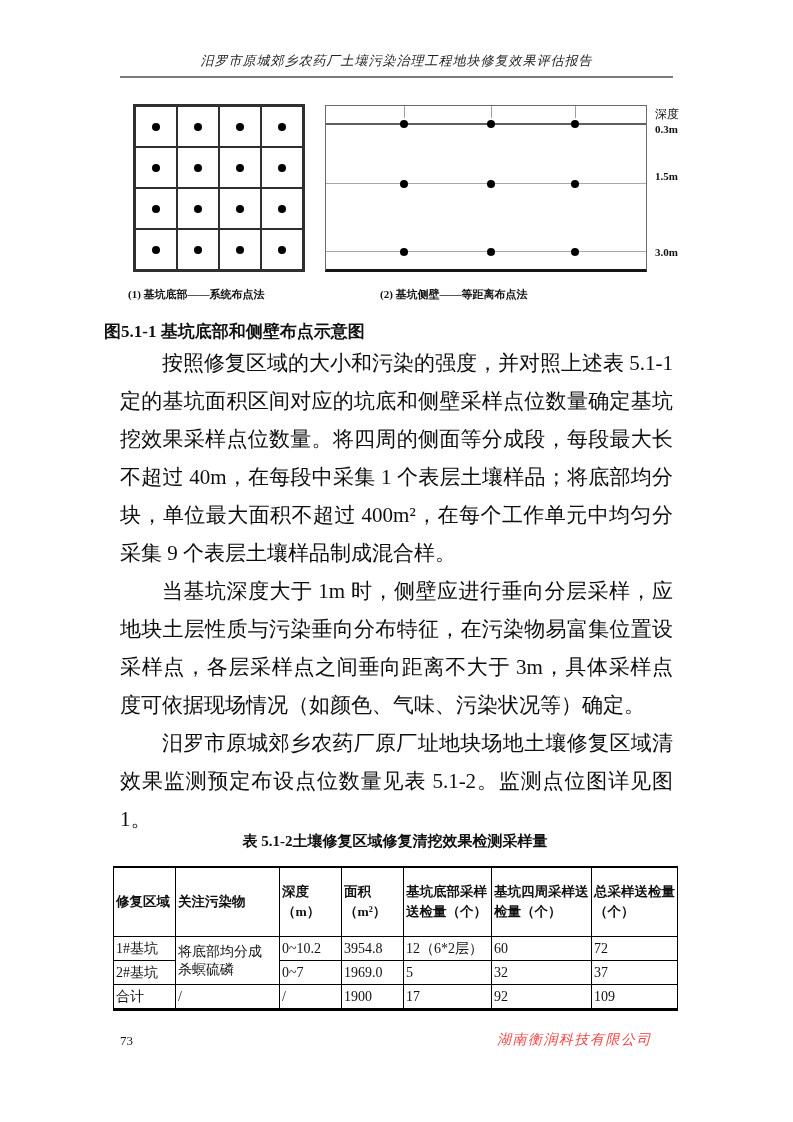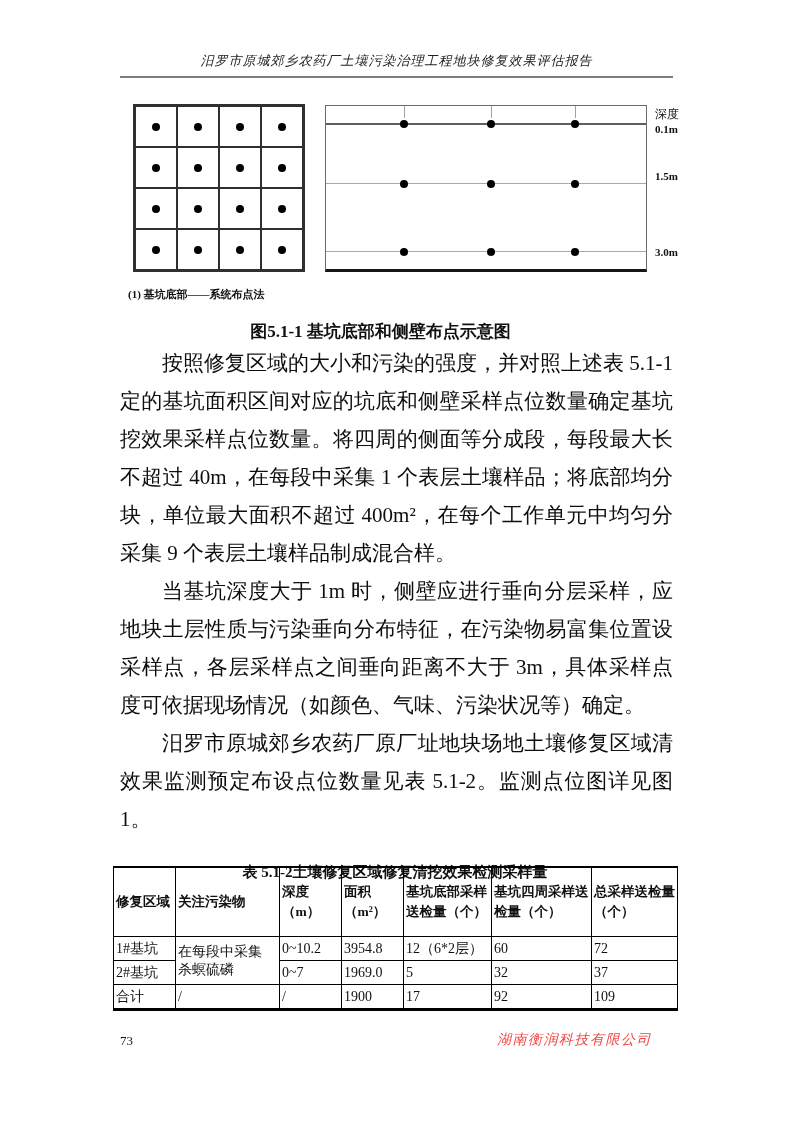--- a/index.html
+++ b/index.html
@@ -25,28 +25,28 @@
   .sidewall{
     position:absolute;left:325px;top:105px;width:322px;height:167px;box-sizing:border-box;
     border:1px solid #6a6a6a;border-bottom:3px solid #161616;background:#fff;
   }
   .swline{position:absolute;left:0;right:0;}
   .swdot{position:absolute;width:8px;height:8px;margin-left:-4px;top:-3px;background:#000;border-radius:50%;}
   .swtick{position:absolute;top:0;width:1px;height:12px;background:#9aa59a;}
   .dlabel{position:absolute;left:655px;font-size:11px;font-weight:bold;color:#111;}
   .dtitle{position:absolute;left:655px;font-size:12px;font-weight:normal;color:#111;}
   .fig-label{position:absolute;top:287px;font-size:11px;font-weight:bold;white-space:nowrap;}
-  .fig-caption{position:absolute;left:104px;top:320px;width:553px;text-align:center;font-weight:bold;font-size:17px;}
+  .fig-caption{position:absolute;left:104px;top:320px;width:553px;text-align:left;font-weight:bold;font-size:17px;}
   
   .body-text{position:absolute;left:120px;top:344px;width:553px;font-size:21px;line-height:38px;color:#0e0e0e;}
   .bline{height:38px;overflow:hidden;}
   .indent{text-indent:2em;}
   .just{text-align:justify;text-align-last:justify;}
   
-  .table-caption{position:absolute;left:113px;top:863px;width:564px;text-align:center;font-weight:bold;font-size:15px;}
+  .table-caption{position:absolute;left:113px;top:832px;width:564px;text-align:center;font-weight:bold;font-size:15px;}
   table.data{
     position:absolute;left:113px;top:866px;width:564px;border-collapse:collapse;
     text-align:left;font-size:14px;table-layout:fixed;
     border-top:2px solid #000;border-bottom:3px solid #000;
   }
   table.data th,table.data td{border:1px solid #000;padding:0 2px;overflow:hidden;}
   table.data th{font-weight:bold;font-size:13.5px;line-height:1.45;height:68px;}
   table.data td{height:23px;}
   
   .footer-page{position:absolute;left:120px;top:1033px;width:553px;text-align:left;font-size:13px;}
@@ -127,23 +127,24 @@
     <div class="swline" style="top:145px;height:1px;background:#a3aca3;">
         <span class="swdot" style="left: 24.5%;"></span>
         <span class="swdot" style="left: 51.6%;"></span>
         <span class="swdot" style="left: 77.7%;"></span>
       </div>
   <div class="swtick" style="left: 24.5%;"></div>
       <div class="swtick" style="left: 51.6%;"></div>
       <div class="swtick" style="left: 77.7%;"></div>
     </div>
   <span class="dtitle" style="top:106px;">深度</span>
-  <span class="dlabel" style="top:123px;">0.1m</span>
+  <span class="dlabel" style="top:123px;">0.3m</span>
   <span class="dlabel" style="top:170px;">1.5m</span>
   <span class="dlabel" style="top:246px;">3.0m</span>
+  <div class="fig-label" style="left:380px;">(2) 基坑侧壁——等距离布点法</div>
 
   <div class="fig-caption">图5.1-1 基坑底部和侧壁布点示意图</div>
 
   <div class="body-text">
     <div class="bline indent just">按照修复区域的大小和污染的强度，并对照上述表 5.1-1 设</div>
     <div class="bline just">定的基坑面积区间对应的坑底和侧壁采样点位数量确定基坑清</div>
     <div class="bline just">挖效果采样点位数量。将四周的侧面等分成段，每段最大长度</div>
     <div class="bline just">不超过 40m，在每段中采集 1 个表层土壤样品；将底部均分成</div>
     <div class="bline just">块，单位最大面积不超过 400m²，在每个工作单元中均匀分布</div>
     <div class="bline">采集 9 个表层土壤样品制成混合样。</div>
@@ -175,21 +176,21 @@
         <th>面积（m²）</th>
         <th>基坑底部采样送检量（个）</th>
         <th>基坑四周采样送检量（个）</th>
         <th>总采样送检量（个）</th>
       </tr>
     </thead>
     <tbody>
       <tr>
         <td>1#基坑</td>
         <td rowspan="2">
-          <div>在每段中采集</div>
+          <div>将底部均分成</div>
           <div>杀螟硫磷</div>
         </td>
         <td>0~10.2</td>
         <td>3954.8</td>
         <td>12（6*2层）</td>
         <td>60</td>
         <td>72</td>
       </tr>
       <tr>
         <td>2#基坑</td>

